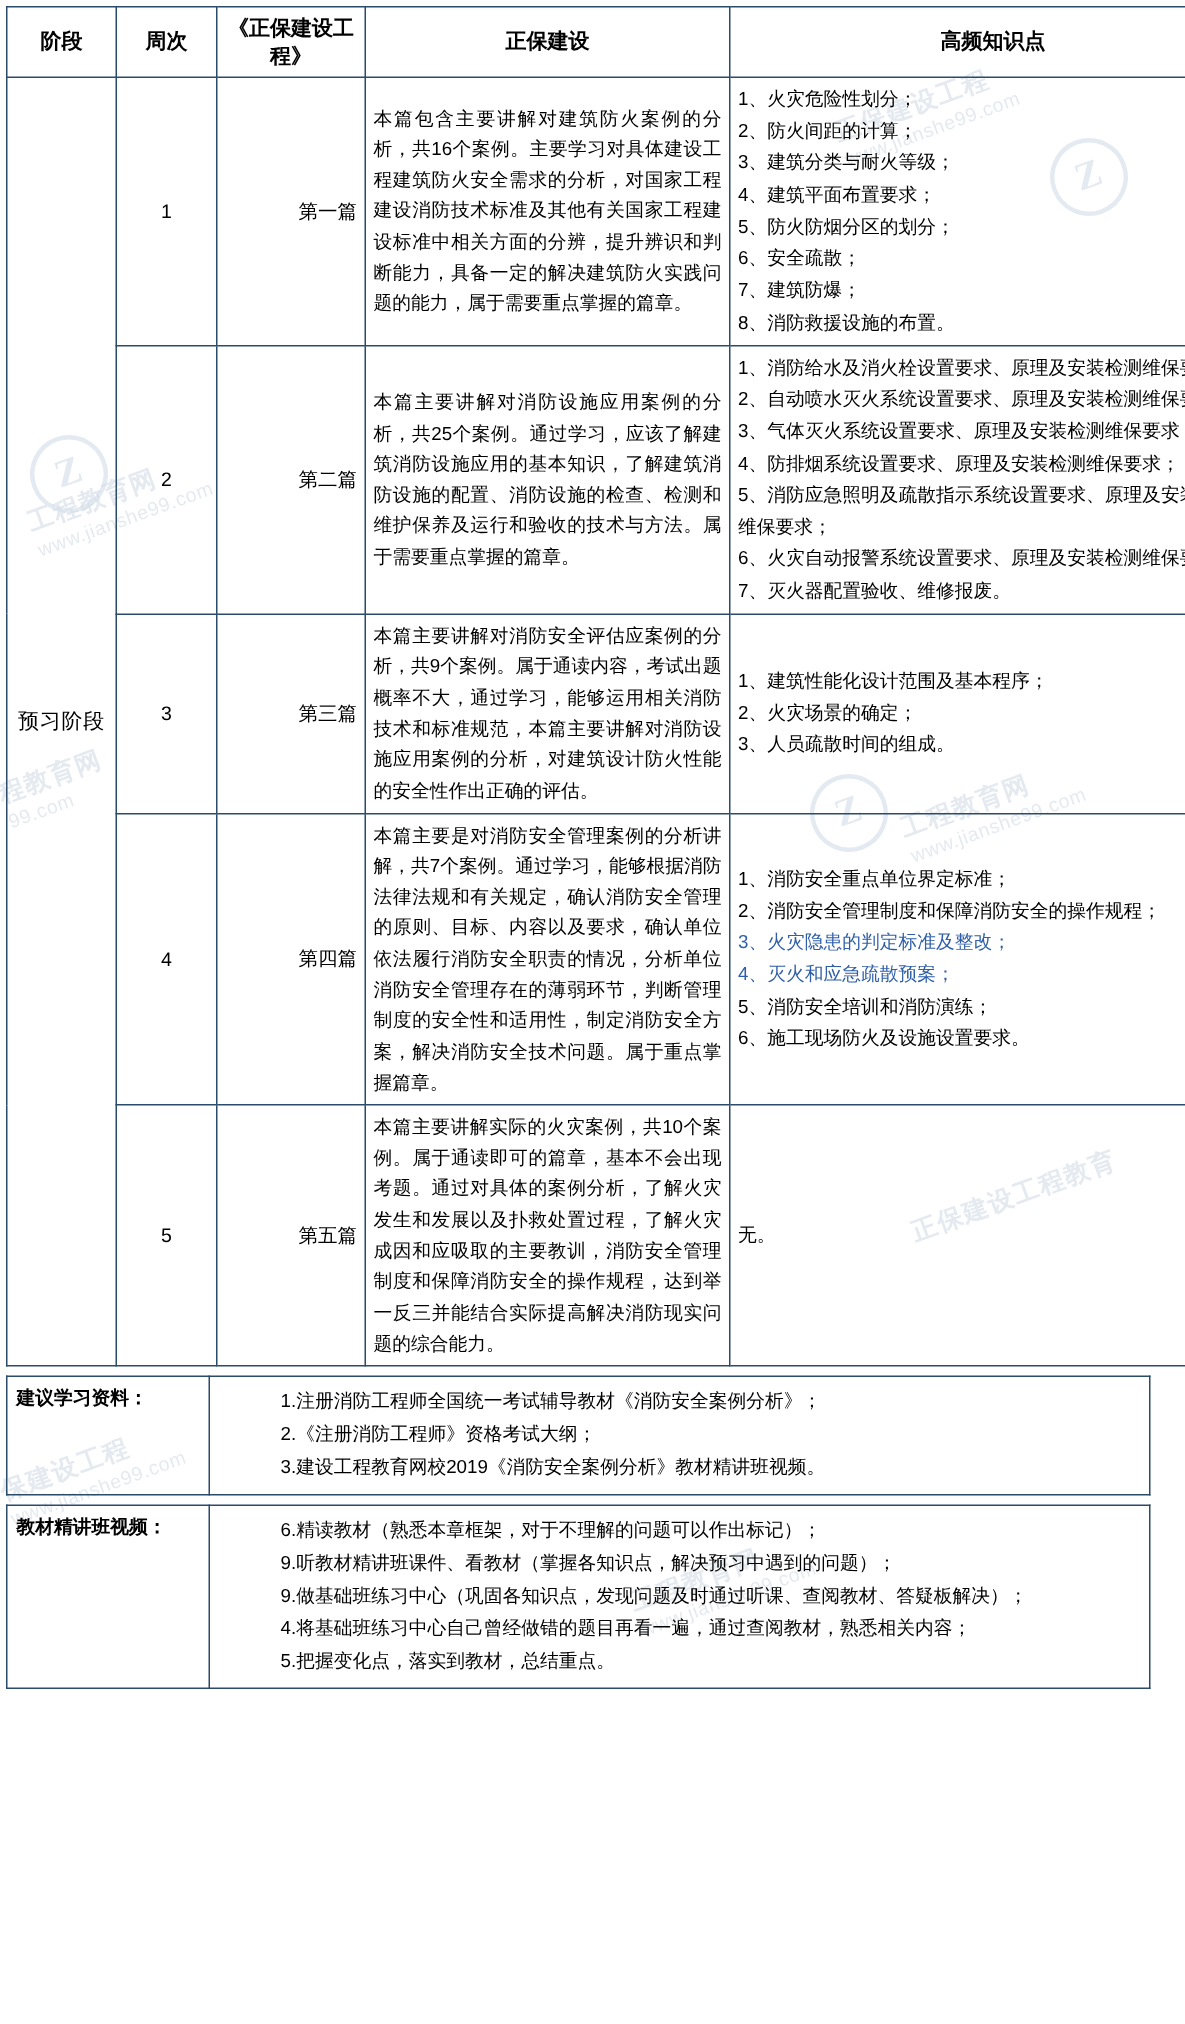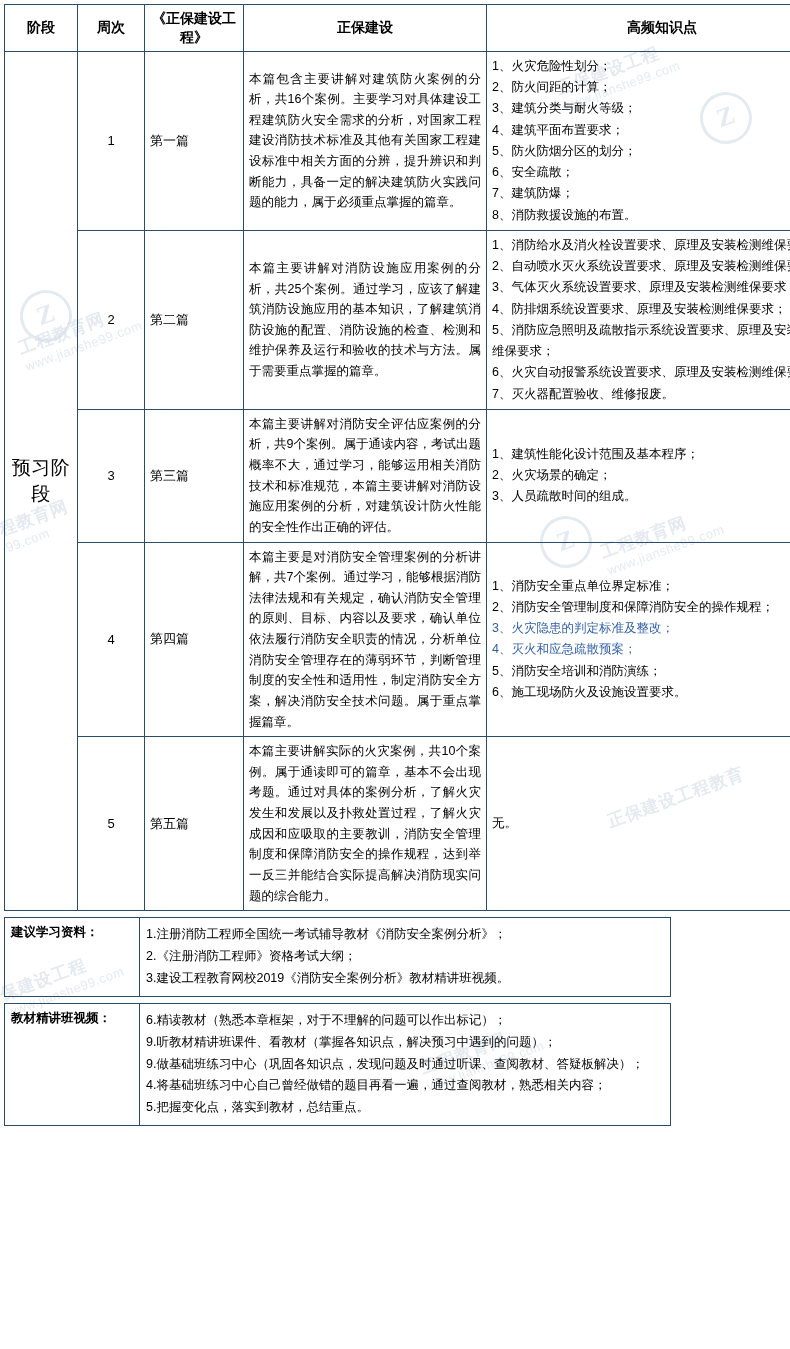--- a/index.html
+++ b/index.html
@@ -42,29 +42,29 @@
     line-height: 1.35;
   }
   .col-stage { width: 62px; }
   .col-week  { width: 56px; }
   .col-part  { width: 88px; }
   .col-sum   { width: 232px; }
   .col-key   { width: 340px; }
 
   td.stage-cell {
     text-align: center;
-    font-size: 19px;
+    font-size: 14px;
     letter-spacing: 0.5px;
   }
   td.week-cell {
     text-align: center;
     font-size: 13px;
   }
   td.part-cell {
-    text-align: left;
+    text-align: right;
     font-size: 13px;
   }
   td.summary-cell {
     text-align: justify;
     text-justify: inter-ideograph;
     font-size: 12.5px;
     line-height: 1.65;
     padding: 6px 7px;
   }
   td.key-cell {
@@ -72,21 +72,21 @@
     font-size: 12.5px;
     line-height: 1.7;
     padding: 6px 7px;
     vertical-align: middle;
   }
   .key-line { display: block; }
   .key-line.blue { color: #2f5fa8; }
 
   
   .footer-table {
-    width: 667px;
+    width: 763px;
     border-collapse: collapse;
     table-layout: fixed;
     margin-top: 6px;
     position: relative;
     z-index: 2;
   }
   .footer-table td {
     border: 1px solid #2b4b6b;
     padding: 6px 6px;
     vertical-align: top;
@@ -97,21 +97,21 @@
     font-weight: bold;
     font-size: 12.5px;
     text-align: left;
     white-space: nowrap;
     padding-right: 0;
   }
   .footer-body {
     font-size: 12.5px;
     line-height: 1.75;
   }
-  .footer-body .line { display: block; }
+  .footer-body .line { display: block; margin-left: 41px; }
 
   
   .wm {
     position: absolute;
     pointer-events: none;
     user-select: none;
     z-index: 1;
     color: #cfd9e4;
     opacity: 0.55;
     font-size: 17px;
@@ -192,21 +192,21 @@
         <th class="col-part">《正保建设工程》</th>
         <th class="col-sum">正保建设</th>
         <th class="col-key">高频知识点</th>
       </tr>
     </thead>
     <tbody id="table-body">
         <tr>
           <td class="stage-cell" rowspan="5">预习阶段</td>
           <td class="week-cell">1</td>
           <td class="part-cell">第一篇</td>
-          <td class="summary-cell">本篇包含主要讲解对建筑防火案例的分析，共16个案例。主要学习对具体建设工程建筑防火安全需求的分析，对国家工程建设消防技术标准及其他有关国家工程建设标准中相关方面的分辨，提升辨识和判断能力，具备一定的解决建筑防火实践问题的能力，属于必须重点掌握的篇章。</td>
+          <td class="summary-cell">本篇包含主要讲解对建筑防火案例的分析，共16个案例。主要学习对具体建设工程建筑防火安全需求的分析，对国家工程建设消防技术标准及其他有关国家工程建设标准中相关方面的分辨，提升辨识和判断能力，具备一定的解决建筑防火实践问题的能力，属于需要重点掌握的篇章。</td>
           <td class="key-cell">
             <span class="key-line">1、火灾危险性划分；</span>
             <span class="key-line">2、防火间距的计算；</span>
             <span class="key-line">3、建筑分类与耐火等级；</span>
             <span class="key-line">4、建筑平面布置要求；</span>
             <span class="key-line">5、防火防烟分区的划分；</span>
             <span class="key-line">6、安全疏散；</span>
             <span class="key-line">7、建筑防爆；</span>
             <span class="key-line">8、消防救援设施的布置。</span>
           </td>

